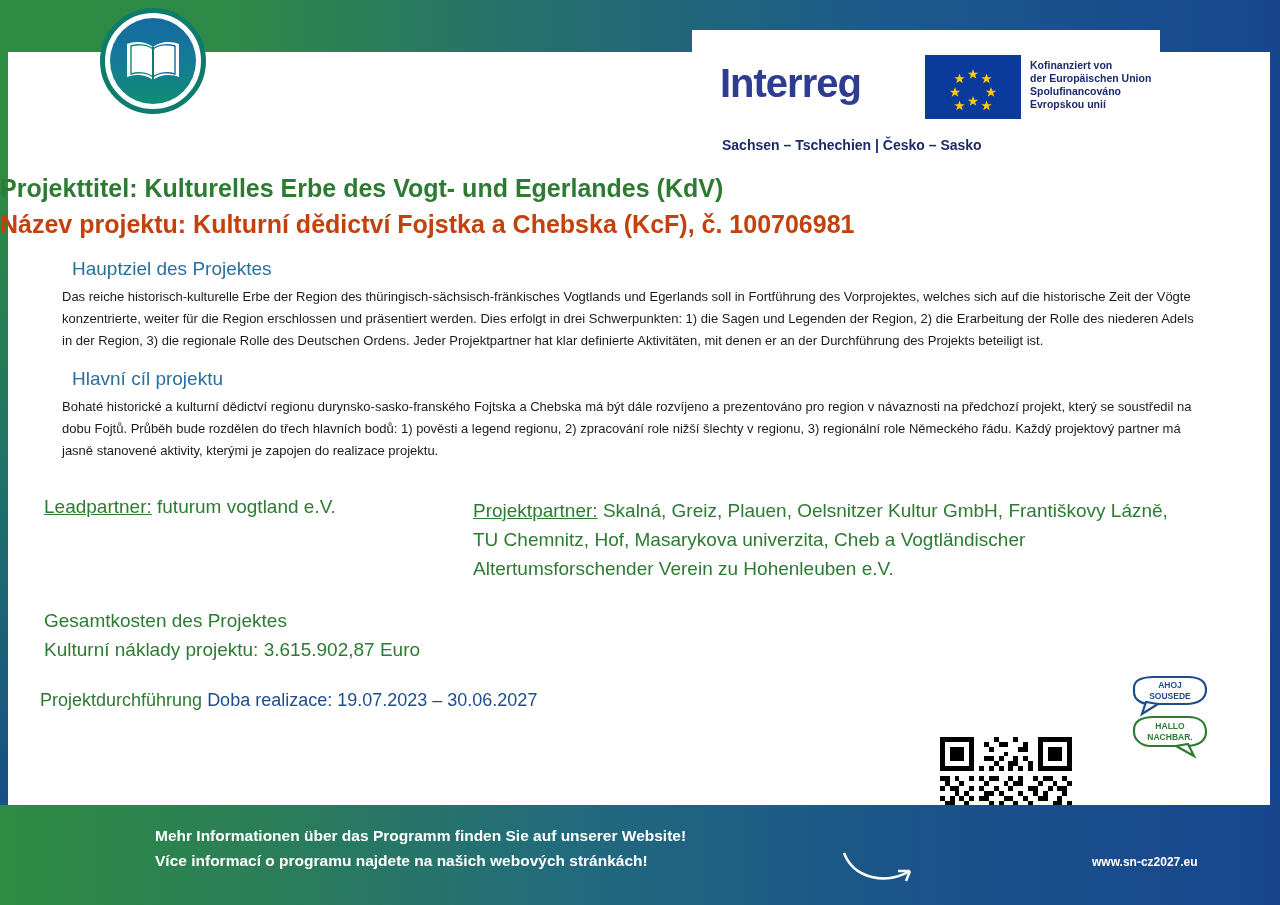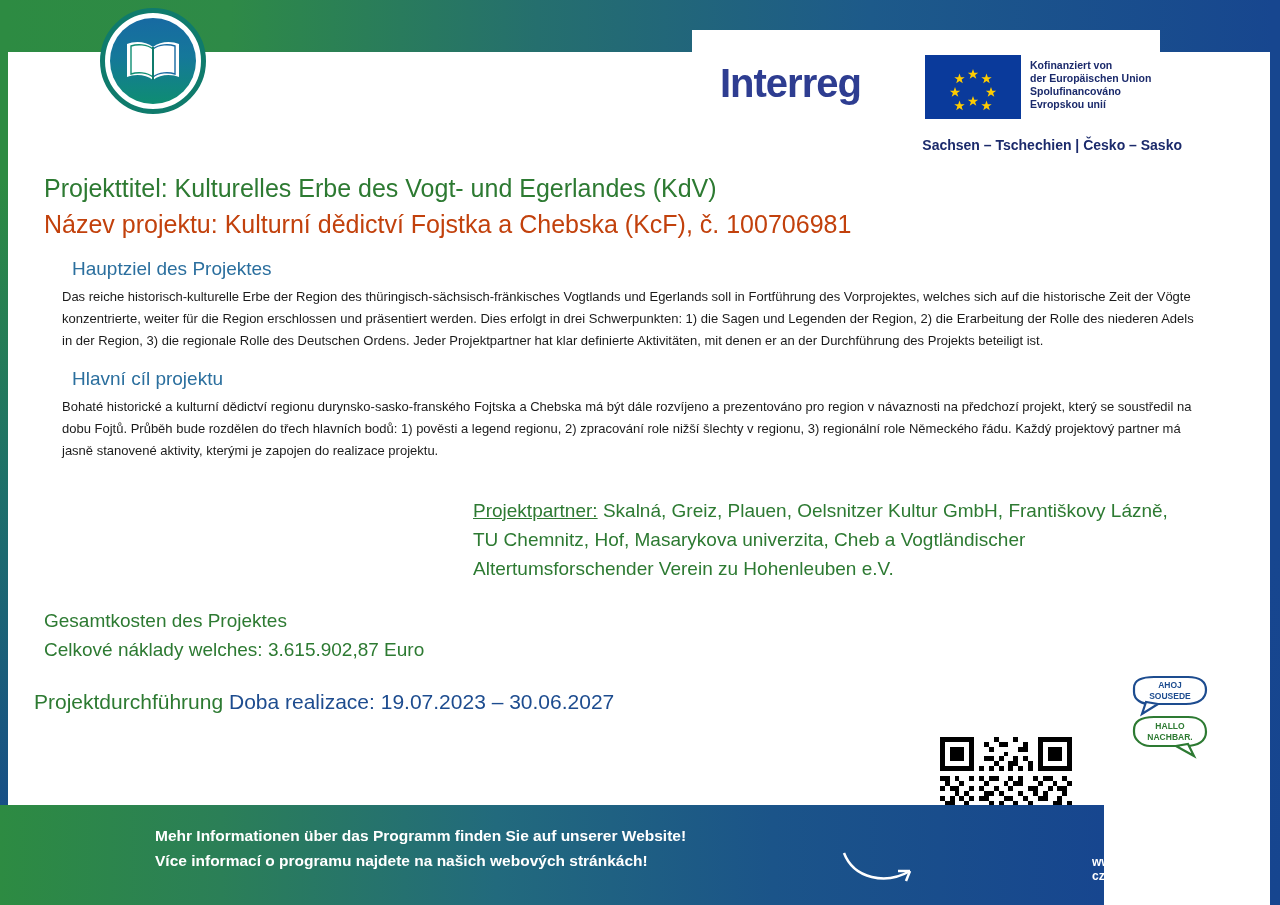--- a/index.html
+++ b/index.html
@@ -103,38 +103,37 @@
     line-height: 13px;
     font-weight: bold;
     color: #1b2a6b;
     width: 160px;
   }
   .interreg-sub {
     position: absolute;
     top: 137px;
     left: 722px;
     width: 460px;
-    text-align: right;
+    text-align: left;
     font-size: 14px;
     font-weight: bold;
     color: #1b2a6b;
   }
 
   
   .content {
     position: absolute;
     top: 170px;
     left: 0;
     width: 1280px;
   }
   .title-line {
     font-size: 25px;
-    font-weight: normal;
+    font-weight: bold;
     line-height: 36px;
-    padding-left: 44px;
   }
   .title-de { color: #2d7a32; }
   .title-cz { color: #c2410c; }
 
   .section-head {
     font-size: 19px;
     color: #2b6f9e;
     padding-left: 72px;
     margin-top: 16px;
     margin-bottom: 6px;
@@ -177,22 +176,23 @@
   .costs {
     margin-top: 14px;
     padding-left: 44px;
     font-size: 19px;
     line-height: 29px;
     color: #2d7a32;
   }
   .duration {
     margin-top: 26px;
     padding-left: 34px;
-    font-size: 21px;
+    font-size: 18px;
     color: #2d7a32;
+    margin-left: 6px;
   }
   .duration .cz { color: #1d4c8f; }
 
   
   .qr {
     position: absolute;
     left: 935px;
     top: 732px;
     width: 142px;
     height: 142px;
@@ -211,21 +211,21 @@
     top: 674px;
     width: 84px;
     height: 92px;
   }
 
   
   .bottom-bar {
     position: absolute;
     left: 0;
     top: 805px;
-    width: 1104px;
+    width: 1280px;
     height: 100px;
     background: linear-gradient(to right, #2d8b42 0%, #2b7f57 20%, #226a7d 45%, #1b5489 70%, #17468f 100%);
   }
   .bottom-text {
     position: absolute;
     left: 155px;
     top: 18px;
     color: #ffffff;
     font-size: 15.5px;
     font-weight: bold;
@@ -298,28 +298,31 @@
   <div class="title-line title-de">Projekttitel:&nbsp;Kulturelles Erbe des Vogt- und Egerlandes (KdV)</div>
   <div class="title-line title-cz">Název projektu: Kulturní dědictví Fojstka a Chebska (KcF), č. 100706981</div>
 
   <div class="section-head">Hauptziel des Projektes</div>
   <div class="body-text">Das reiche historisch-kulturelle Erbe der Region des thüringisch-sächsisch-fränkisches Vogtlands und Egerlands soll in Fortführung des Vorprojektes, welches sich auf die historische Zeit der Vögte konzentrierte, weiter für die Region erschlossen und präsentiert werden. Dies erfolgt in drei Schwerpunkten: 1) die Sagen und Legenden der Region, 2) die Erarbeitung der Rolle des niederen Adels in der Region, 3) die regionale Rolle des Deutschen Ordens. Jeder Projektpartner hat klar definierte Aktivitäten, mit denen er an der Durchführung des Projekts beteiligt ist.</div>
 
   <div class="section-head cz">Hlavní cíl projektu</div>
   <div class="body-text">Bohaté historické a kulturní dědictví regionu durynsko-sasko-franského Fojtska a Chebska má být dále rozvíjeno a prezentováno pro region v návaznosti na předchozí projekt, který se soustředil na dobu Fojtů. Průběh bude rozdělen do třech hlavních bodů: 1) pověsti a legend regionu, 2) zpracování role nižší šlechty v regionu, 3) regionální role Německého řádu. Každý projektový partner má jasně stanovené aktivity, kterými je zapojen do realizace  projektu.</div>
 
   <div class="partners">
+    <div class="lead">
+      <u>Leadpartner:</u><span> futurum vogtland e.V.</span>
+    </div>
     <div class="proj-partners">
       <u>Projektpartner:</u><span> Skalná, Greiz, Plauen, Oelsnitzer Kultur GmbH, Františkovy Lázně, TU Chemnitz, Hof, Masarykova univerzita, Cheb a Vogtländischer Altertumsforschender Verein zu Hohenleuben e.V.</span>
     </div>
   </div>
 
   <div class="costs">
     <div>Gesamtkosten des Projektes</div>
-    <div><span>Celkové náklady welches:</span><span>  3.615.902,87 Euro</span></div>
+    <div><span>Kulturní náklady projektu:</span><span>  3.615.902,87 Euro</span></div>
   </div>
 
   <div class="duration">
     <span>Projektdurchführung</span>
     <span class="cz">Doba realizace:</span><span class="cz"> 19.07.2023 – 30.06.2027</span>
   </div>
 </div>
 
 <div class="qr">
   <svg class="qr-grid" viewBox="0 0 29 29" shape-rendering="crispEdges">

